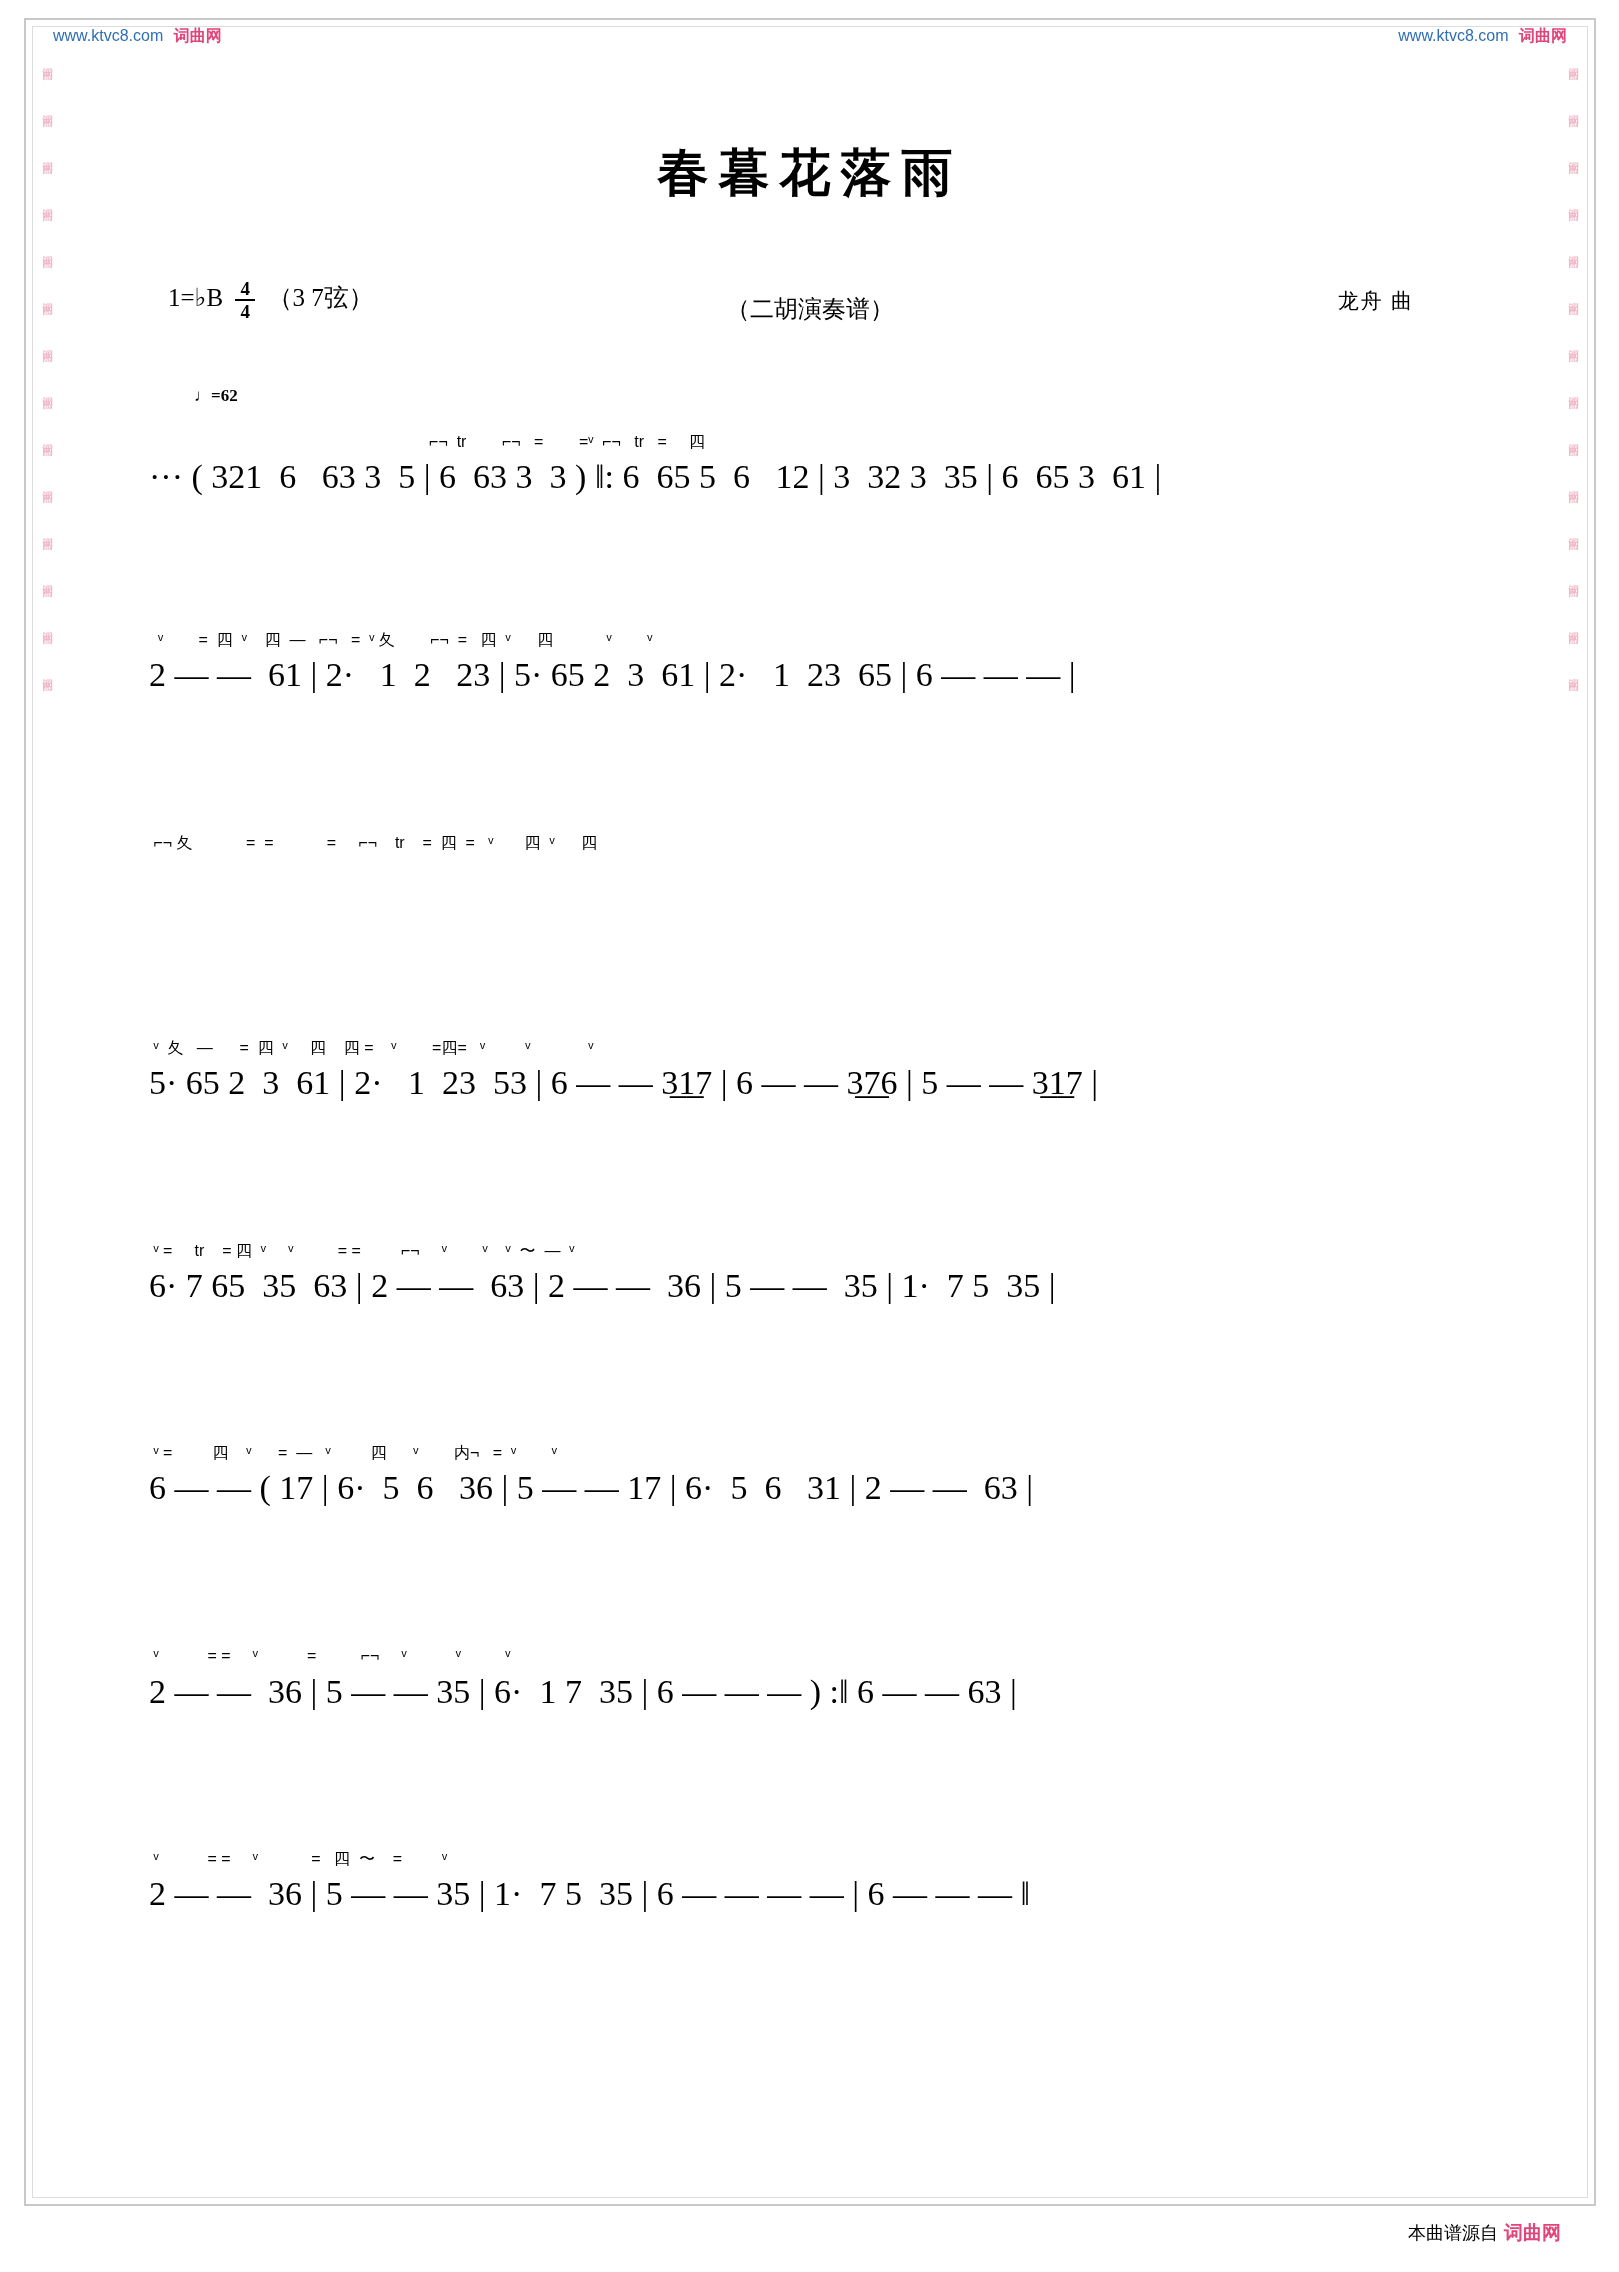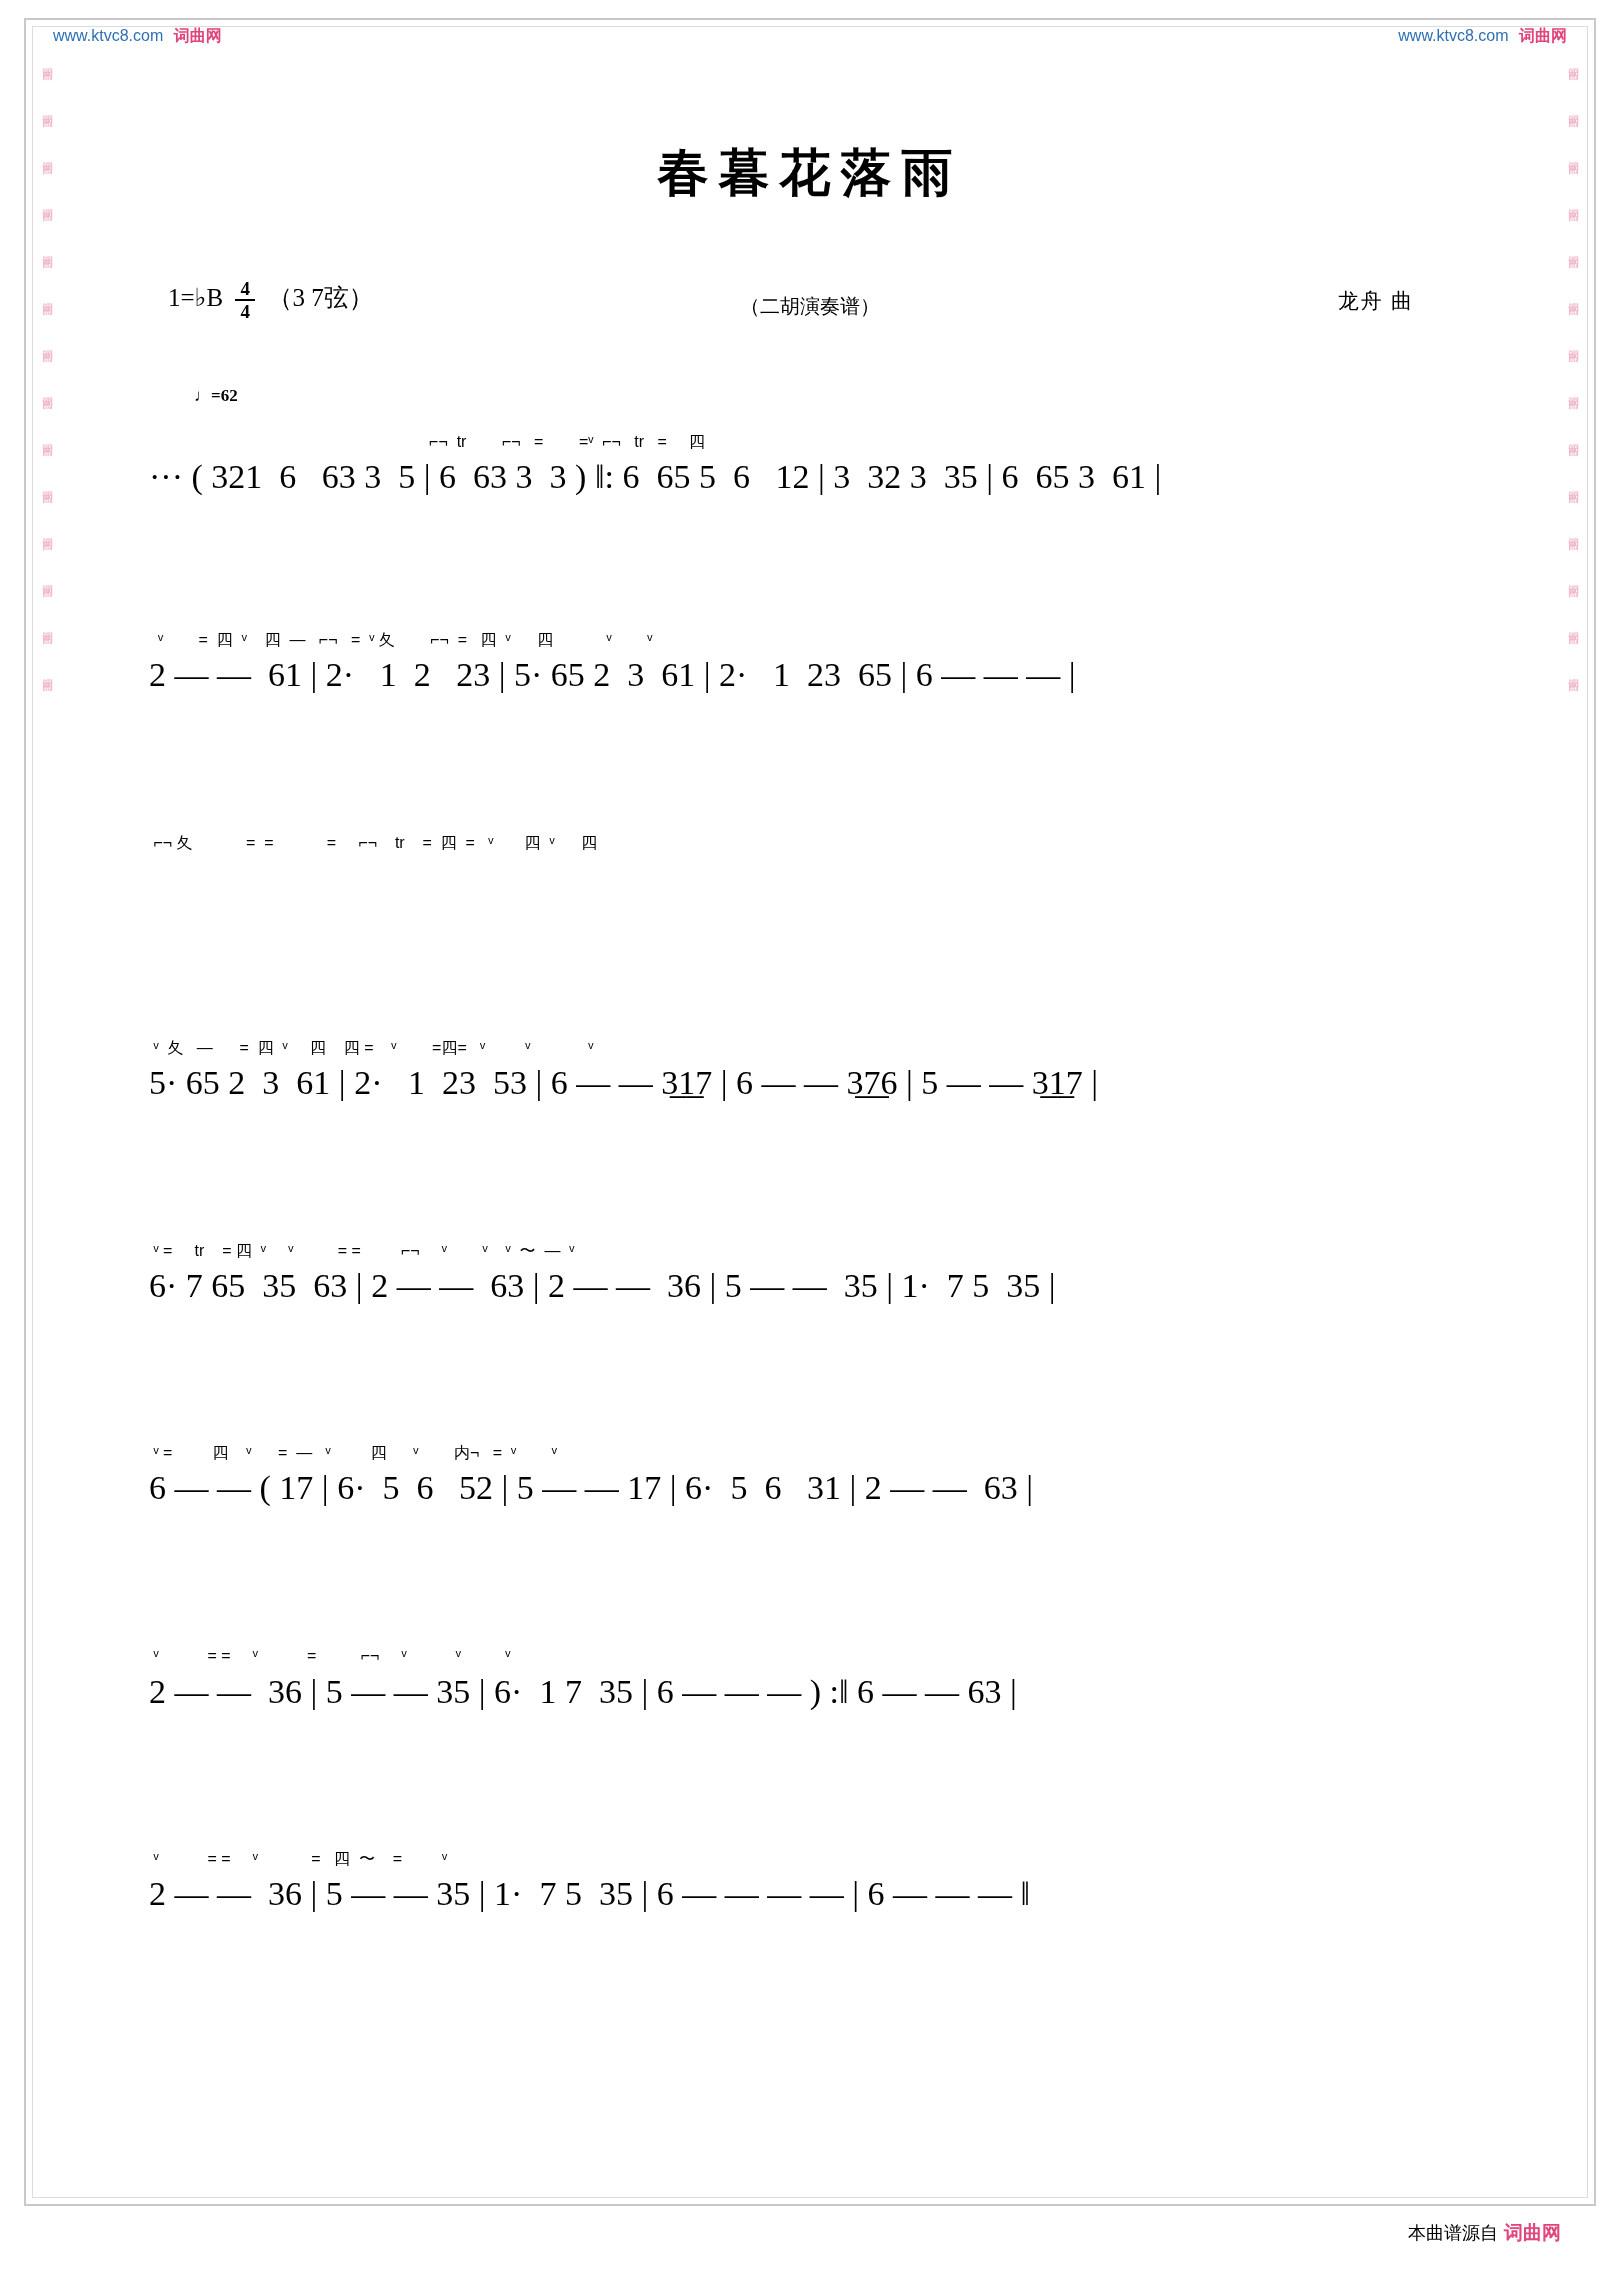--- a/index.html
+++ b/index.html
@@ -23,21 +23,21 @@
   .sitemark .c{color:#e0457b;font-weight:bold;margin-left:6px;}
   #sitemark-left{left:53px;}
   #sitemark-right{right:53px;}
 
   
   #title{position:absolute;top:139px;left:0;width:1620px;text-align:center;font-size:51px;font-weight:bold;letter-spacing:10px;color:#000;}
   #key-sig{position:absolute;left:168px;top:279px;font-size:25px;color:#000;white-space:nowrap;}
   #key-sig .frac{display:inline-block;vertical-align:middle;text-align:center;font-size:19px;line-height:1.0;margin:0 6px;font-weight:bold;}
   #key-sig .frac i{display:block;font-style:normal;}
   #key-sig .frac .bar{display:block;border-top:2px solid #000;width:20px;margin:1px auto;}
-  #subtitle{position:absolute;left:0;top:293px;width:1620px;text-align:center;font-size:20px;color:#000;}
+  #subtitle{position:absolute;left:0;top:293px;width:1620px;text-align:center;font-size:24px;color:#000;}
   #composer{position:absolute;right:206px;top:287px;font-size:21px;color:#000;letter-spacing:2px;}
   #tempo{position:absolute;left:194px;top:386px;font-size:17px;font-weight:bold;color:#000;}
 
   
   .line{position:absolute;left:149px;width:1307px;height:119px;}
   .notes{position:absolute;left:0;top:22px;width:1307px;font-family:"Liberation Serif",serif;font-size:34px;letter-spacing:0px;white-space:pre;color:#000;}
   .marks{position:absolute;left:0;top:-4px;width:1307px;font-family:"Liberation Sans",sans-serif;font-size:16px;white-space:pre;color:#000;}
 
   
   #credits{position:absolute;left:0;top:2018px;width:1620px;text-align:center;font-size:20px;color:#000;letter-spacing:2px;}
@@ -126,21 +126,21 @@
   <div class="line" style="top:1042px">
     <div class="marks"> ᵛ  夂   —      =  四  ᵛ     四    四 =    ᵛ        =四=   ᵛ         ᵛ             ᵛ</div>
     <div class="notes">5· 65 2  3  61 | 2·   1  23  53 | 6 — — 3̲1̲7 | 6 — — 3̲7̲6 | 5 — — 3̲1̲7 |</div>
   </div>
   <div class="line" style="top:1245px">
     <div class="marks"> ᵛ =     tr    = 四  ᵛ     ᵛ          = =         ⌐¬     ᵛ        ᵛ    ᵛ  〜  —  ᵛ</div>
     <div class="notes">6· 7 65  35  63 | 2 — —  63 | 2 — —  36 | 5 — —  35 | 1·  7 5  35 |</div>
   </div>
   <div class="line" style="top:1447px">
     <div class="marks"> ᵛ =         四    ᵛ      =  —   ᵛ         四      ᵛ        内¬   =  ᵛ        ᵛ</div>
-    <div class="notes">6 — — ( 17 | 6·  5  6   52 | 5 — — 17 | 6·  5  6   31 | 2 — —  63 |</div>
+    <div class="notes">6 — — ( 17 | 6·  5  6   36 | 5 — — 17 | 6·  5  6   31 | 2 — —  63 |</div>
   </div>
   <div class="line" style="top:1651px">
     <div class="marks"> ᵛ           = =     ᵛ           =          ⌐¬     ᵛ           ᵛ          ᵛ</div>
     <div class="notes">2 — —  36 | 5 — — 35 | 6·  1 7  35 | 6 — — — ) :‖ 6 — — 63 |</div>
   </div>
   <div class="line" style="top:1853px">
     <div class="marks"> ᵛ           = =     ᵛ            =   四  〜    =         ᵛ</div>
     <div class="notes">2 — —  36 | 5 — — 35 | 1·  7 5  35 | 6 — — — — | 6 — — — ‖</div>
   </div>
 

